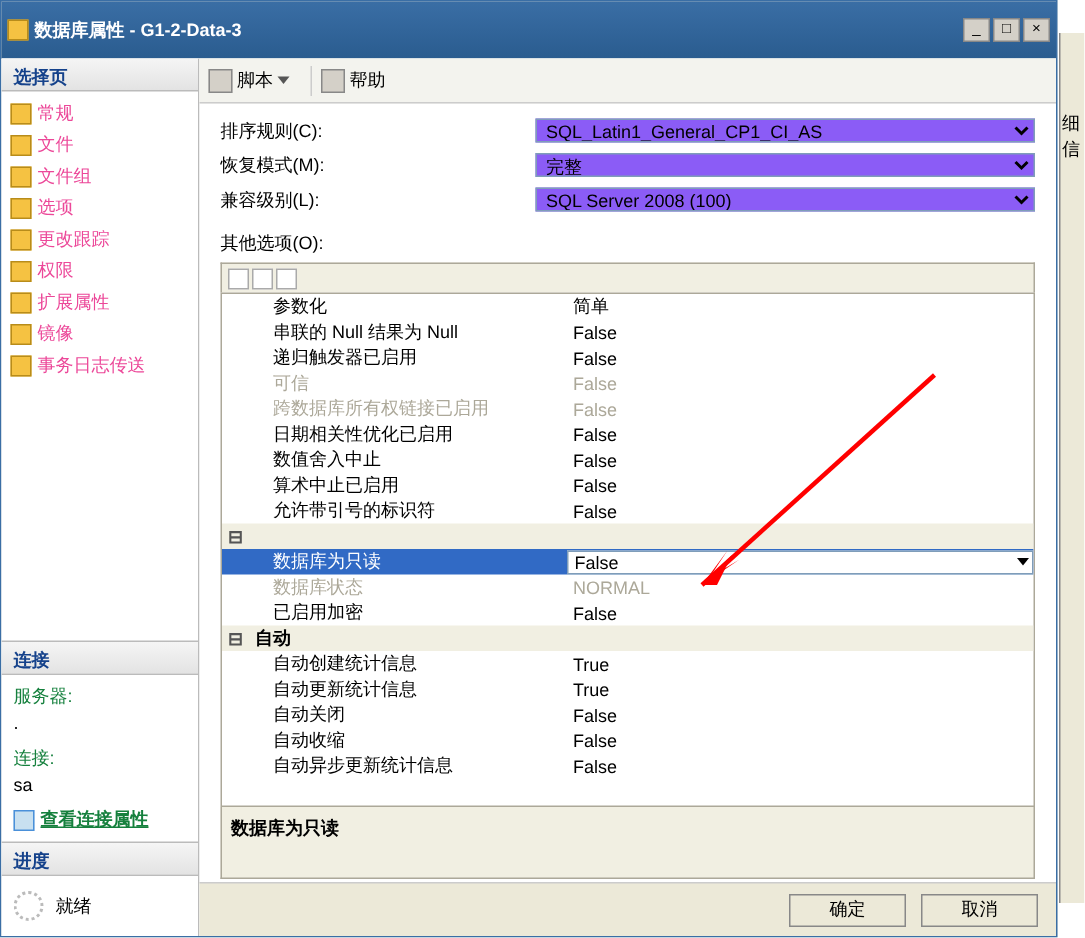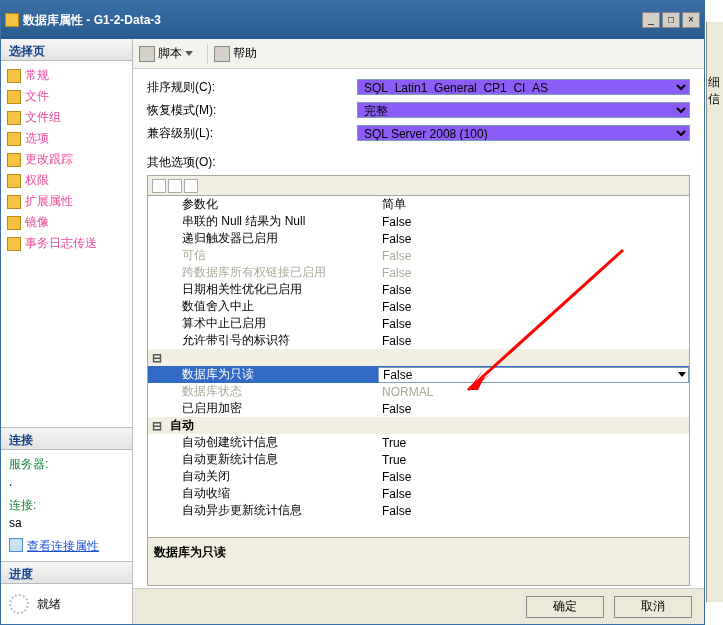--- a/index.html
+++ b/index.html
@@ -18,21 +18,21 @@
 .nav { padding: 4px 4px; }
 .nav-item { display: flex; align-items: center; padding: 2px 2px; cursor: default; }
 .nav-item .icn { width: 14px; height: 14px; margin-right: 4px; background: #f5c242; border: 1px solid #b88c1a; }
 .nav-item .lbl { color: #ec4899; }
 
 .conn { border-top: 1px solid #bbb; }
 .conn-body { padding: 6px 8px; font-size: 12px; }
 .conn-body .row { margin-bottom: 8px; }
 .conn-body .lbl { color: #15803d; }
 .conn-body .val { color: #000; margin-top: 2px; }
-.conn-link { color: #1d4ed8; text-decoration: underline; cursor: pointer; display: flex; align-items: flex-start; }
+.conn-link { color: #15803d; text-decoration: underline; cursor: pointer; display: flex; align-items: center; font-weight: bold; }
 .conn-link .icn { width: 14px; height: 14px; margin-right: 4px; background: #c8e0f0; border: 1px solid #4a90d9; }
 
 .progress { border-top: 1px solid #bbb; }
 .progress-body { padding: 10px 8px; display: flex; align-items: center; }
 .progress-body .spin { width: 20px; height: 20px; border: 2px dotted #bbb; border-radius: 50%; margin-right: 8px; }
 
 .right { flex: 1; display: flex; flex-direction: column; background: #fff; }
 .toolbar { height: 30px; display: flex; align-items: center; padding: 0 6px; border-bottom: 1px solid #ccc; background: #f3f3ee; }
 .toolbar .tb-item { display: flex; align-items: center; margin-right: 8px; cursor: default; }
 .toolbar .tb-icn { width: 16px; height: 16px; margin-right: 3px; background: #d4d0c8; border: 1px solid #888; }

